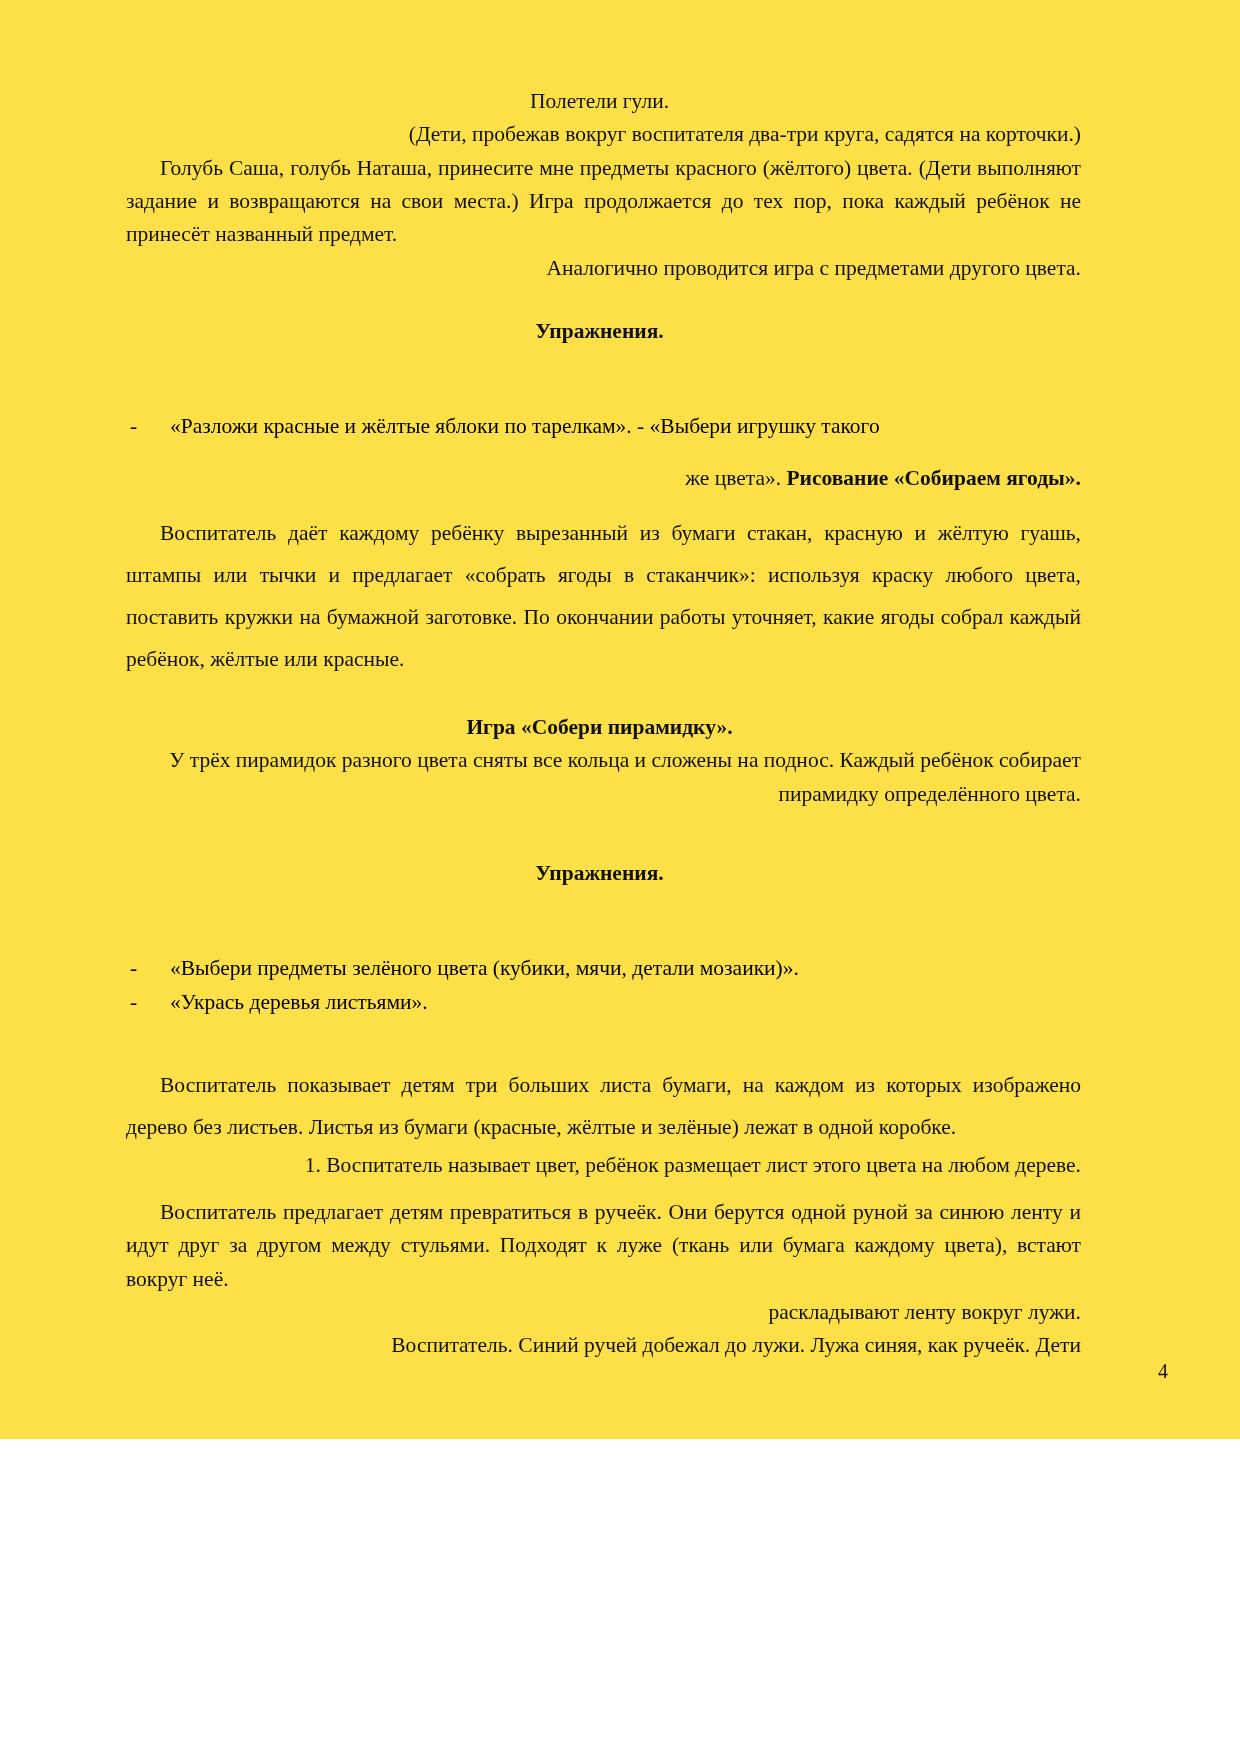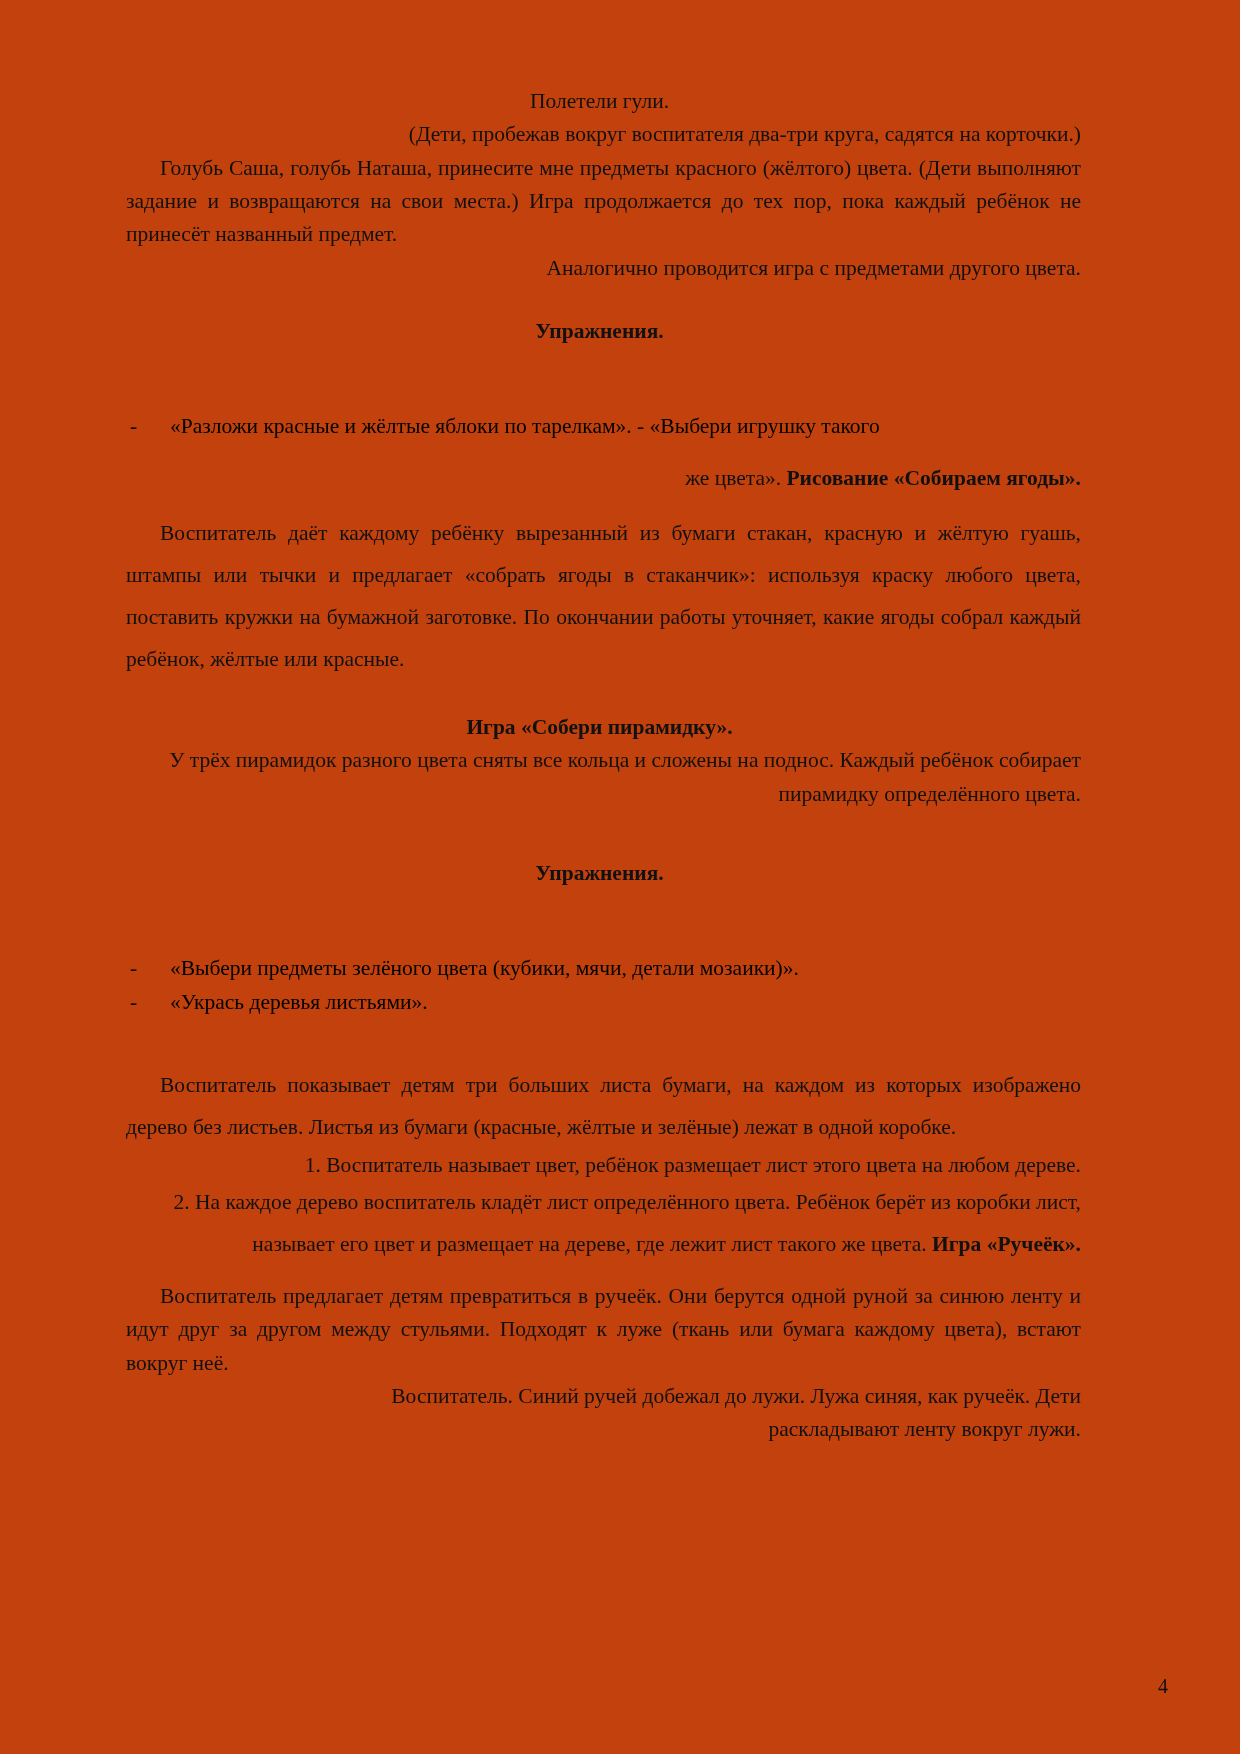--- a/index.html
+++ b/index.html
@@ -3,22 +3,22 @@
 <meta charset="utf-8">
 <style>
   html, body {
     margin: 0;
     padding: 0;
     background: #ffffff;
   }
   .page {
     position: relative;
     width: 1240px;
-    height: 1754px;
-    background: #c2410c;
+    height: 1439px;
+    background: #fde047;
     margin: 0 auto;
     box-sizing: border-box;
     font-family: "Liberation Serif", "DejaVu Serif", serif;
     color: #000000;
   }
   .content {
     position: absolute;
     left: 118px;
     top: 85px;
     width: 963px;
@@ -136,29 +136,26 @@
       <span class="bullet-mark">-</span>
       <span class="bullet-text">«Укрась деревья листьями».</span>
     </div>
 
     <div class="spacer-lg"></div>
 
     <p class="justify indent line-tall">Воспитатель показывает детям три больших листа бумаги, на каждом из которых изображено дерево без листьев. Листья из бумаги (красные, жёлтые и зелёные) лежат в одной коробке.</p>
 
     <p class="left indent">1. Воспитатель называет цвет, ребёнок размещает лист этого цвета на любом дереве.</p>
 
-    <p class="left indent line-tall">
-      <span>2. На каждое дерево воспитатель кладёт лист определённого цвета. Ребёнок берёт из коробки лист, называет его цвет и размещает на дереве, где лежит лист такого же цвета. </span><span class="bold">Игра «Ручеёк».</span>
-    </p>
 
     <div class="spacer-sm"></div>
 
     <p class="justify indent">Воспитатель предлагает детям превратиться в ручеёк. Они берутся одной руной за синюю ленту и идут друг за другом между стульями. Подходят к луже (ткань или бумага каждому цвета), встают вокруг неё.</p>
 
+    <p class="left" style="padding-left:34px;">раскладывают ленту вокруг лужи.</p>
+
     <p class="left indent">Воспитатель. Синий ручей добежал до лужи. Лужа синяя, как ручеёк. Дети</p>
-
-    <p class="left" style="padding-left:34px;">раскладывают ленту вокруг лужи.</p>
 
   </div>
 
   <div class="page-number">4</div>
 
 </div>
 
 </body></html>

